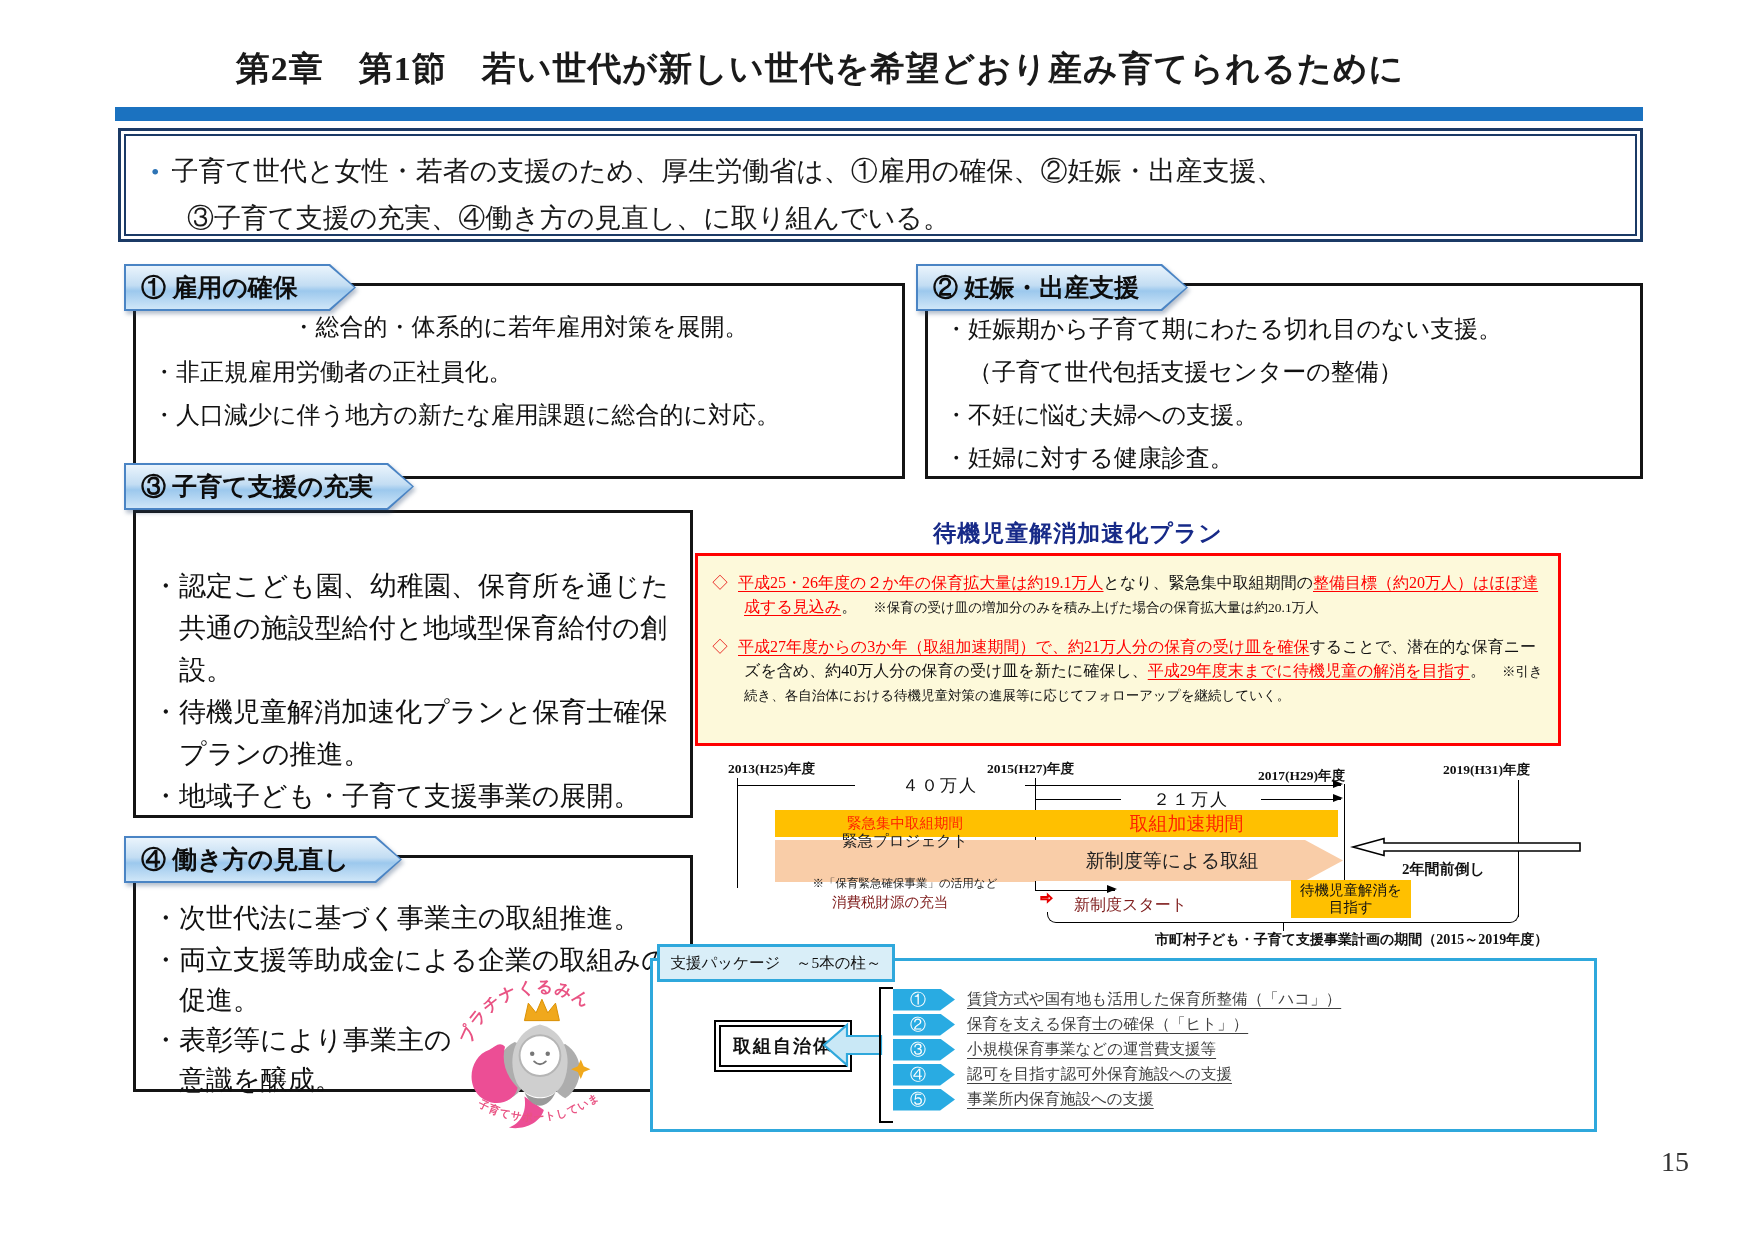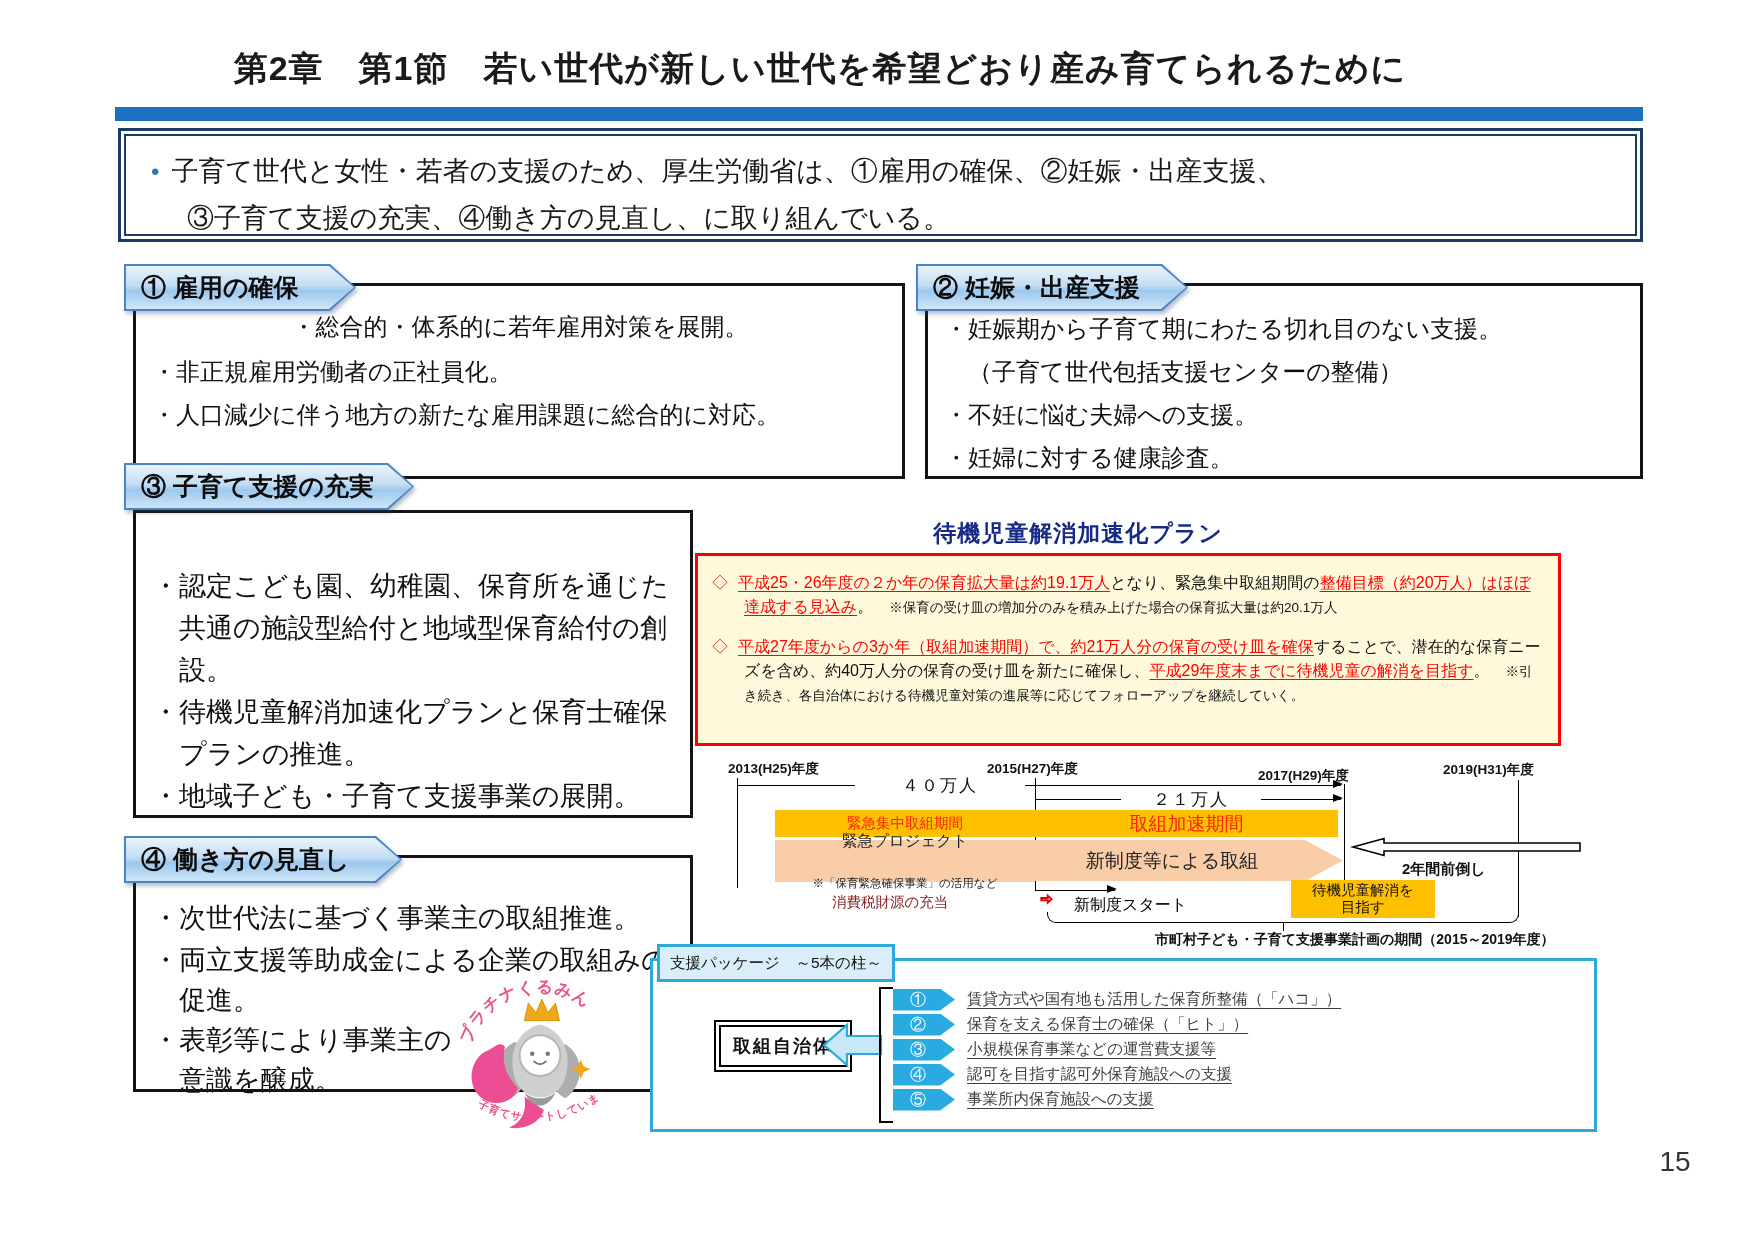--- a/index.html
+++ b/index.html
@@ -1,17 +1,17 @@
 <!DOCTYPE html>
 <html lang="ja"><head>
 <meta charset="utf-8">
 <style>
   html,body{margin:0;padding:0;background:#fff;}
   #canvas{position:relative;width:1754px;height:1241px;background:#ffffff;
-    font-family:Liberation Sans, sans-serif;color:#111;overflow:hidden;}
+    font-family:Liberation Serif, serif;color:#111;overflow:hidden;}
 
   .abs{position:absolute;}
 
   
   .page-title{top:46px;left:60px;width:1520px;text-align:center;
     font-size:34px;font-weight:bold;letter-spacing:1px;color:#1a1a1a;}
   .title-bar{top:107px;left:115px;width:1528px;height:14px;background:#1b72c0;}
 
   
   .summary-box{top:128px;left:118px;width:1525px;height:114px;box-sizing:border-box;
@@ -60,23 +60,23 @@
   .spanlabel{position:absolute;top:-12px;background:#fff;text-align:center;
     font-size:17px;letter-spacing:2px;}
   .obar{position:absolute;background:#ffc000;display:flex;align-items:center;justify-content:center;
     color:#ff2200;}
   .pbar{position:absolute;background:#f9cda8;display:flex;flex-direction:column;
     align-items:center;justify-content:center;color:#222;}
   .pbar-arrow{clip-path:polygon(0 0,calc(100% - 38px) 0,100% 50%,calc(100% - 38px) 100%,0 100%);
     padding-right:34px;box-sizing:border-box;}
   .tax-label{position:absolute;color:#7f1d1d;font-size:14.5px;white-space:nowrap;}
   .red-block-arrow{position:absolute;color:#e60000;font-size:26px;font-weight:bold;line-height:20px;}
-  .start-label{position:absolute;font-size:16px;color:#000000;white-space:nowrap;}
+  .start-label{position:absolute;font-size:16px;color:#7f1d1d;white-space:nowrap;}
   .goal-box{position:absolute;background:#ffc000;color:#111;font-size:14.5px;line-height:17px;
-    text-align:center;padding:2px 16px;z-index:2;}
+    text-align:center;padding:2px 4px;z-index:2;}
   .ahead-label{position:absolute;font-weight:bold;font-size:15px;white-space:nowrap;}
   .bracket{position:absolute;height:10px;border-left:1.5px solid #000;border-right:1.5px solid #000;
     border-bottom:1.5px solid #000;border-radius:0 0 9px 9px;}
   .bracket::after{content:'';position:absolute;left:50%;bottom:-9px;height:9px;border-left:1.5px solid #000;}
   .period-label{position:absolute;font-weight:bold;font-size:14px;white-space:nowrap;}
 
   
   #package{top:958px;left:650px;width:947px;height:174px;box-sizing:border-box;
     border:3px solid #2fa8dc;background:#fff;}
   .pkg-tab{position:absolute;top:-17px;left:4px;width:238px;height:38px;box-sizing:border-box;

